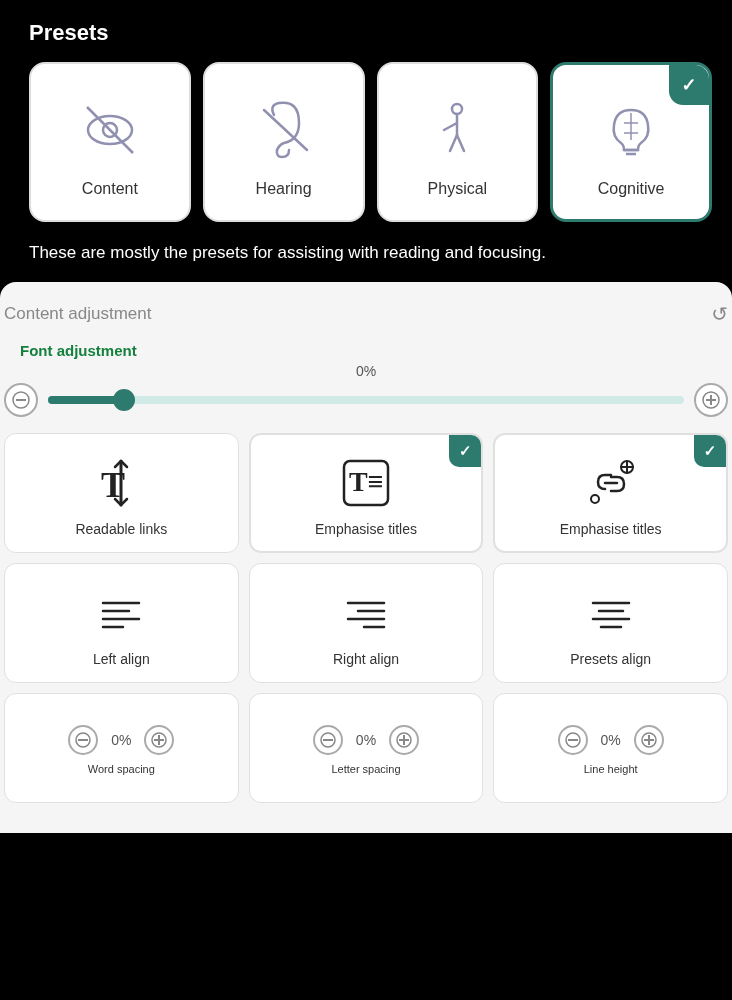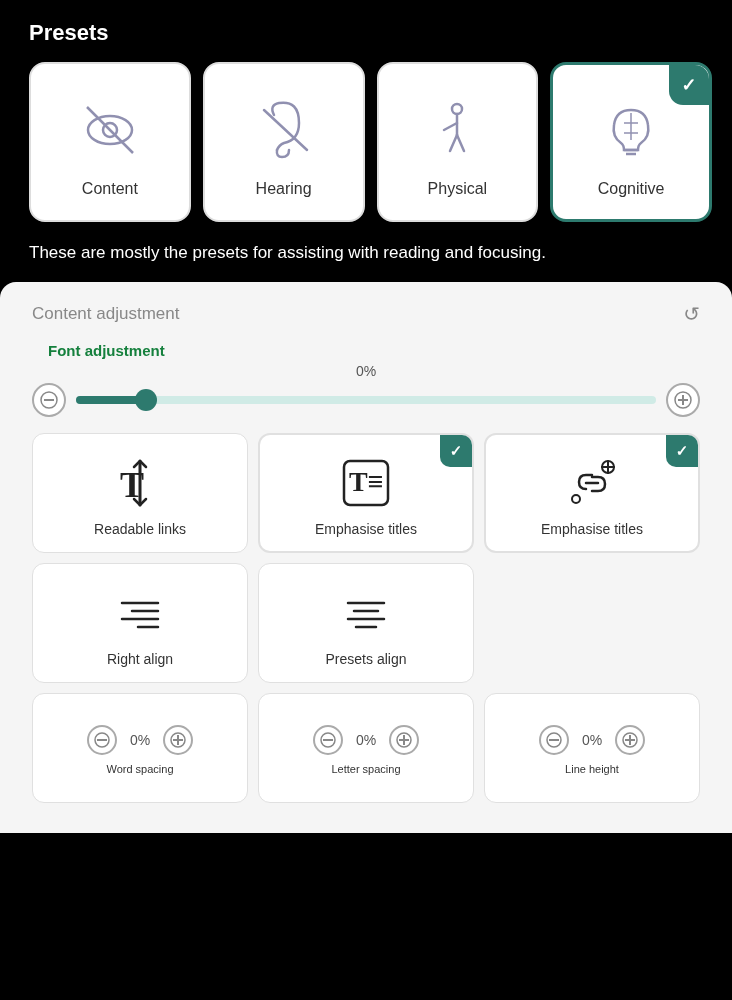--- a/index.html
+++ b/index.html
@@ -95,21 +95,21 @@
 
     .presets-description {
       font-size: 17px;
       color: #fff;
       line-height: 1.5;
     }
 
     .content-section {
       background: #f5f5f5;
       border-radius: 16px 16px 0 0;
-      padding: 20px 32px;
+      padding: 20px 4px;
       margin-top: 0;
     }
 
     .content-header {
       display: flex;
       justify-content: space-between;
       align-items: center;
       margin-bottom: 16px;
     }
 
@@ -427,20 +427,31 @@
           <line x1="38" y1="12" x2="50" y2="12" stroke="#222" stroke-width="2"></line>
           <circle cx="12" cy="44" r="4" stroke="#222" stroke-width="2" fill="none"></circle>
         </svg>
       </div>
       <span class="option-label">Emphasise titles</span>
     </div>
   </div>
 
   <div class="options-grid">
 
+    <div class="option-card">
+      <div class="option-icon">
+        <svg viewBox="0 0 56 56" fill="none" stroke="#222" stroke-width="2.5" stroke-linecap="round">
+          <line x1="10" y1="18" x2="46" y2="18"></line>
+          <line x1="10" y1="26" x2="36" y2="26"></line>
+          <line x1="10" y1="34" x2="46" y2="34"></line>
+          <line x1="10" y1="42" x2="30" y2="42"></line>
+        </svg>
+      </div>
+      <span class="option-label">Left align</span>
+    </div>
 
     <div class="option-card">
       <div class="option-icon">
         <svg viewBox="0 0 56 56" fill="none" stroke="#222" stroke-width="2.5" stroke-linecap="round">
           <line x1="10" y1="18" x2="46" y2="18"></line>
           <line x1="20" y1="26" x2="46" y2="26"></line>
           <line x1="10" y1="34" x2="46" y2="34"></line>
           <line x1="26" y1="42" x2="46" y2="42"></line>
         </svg>
       </div>

